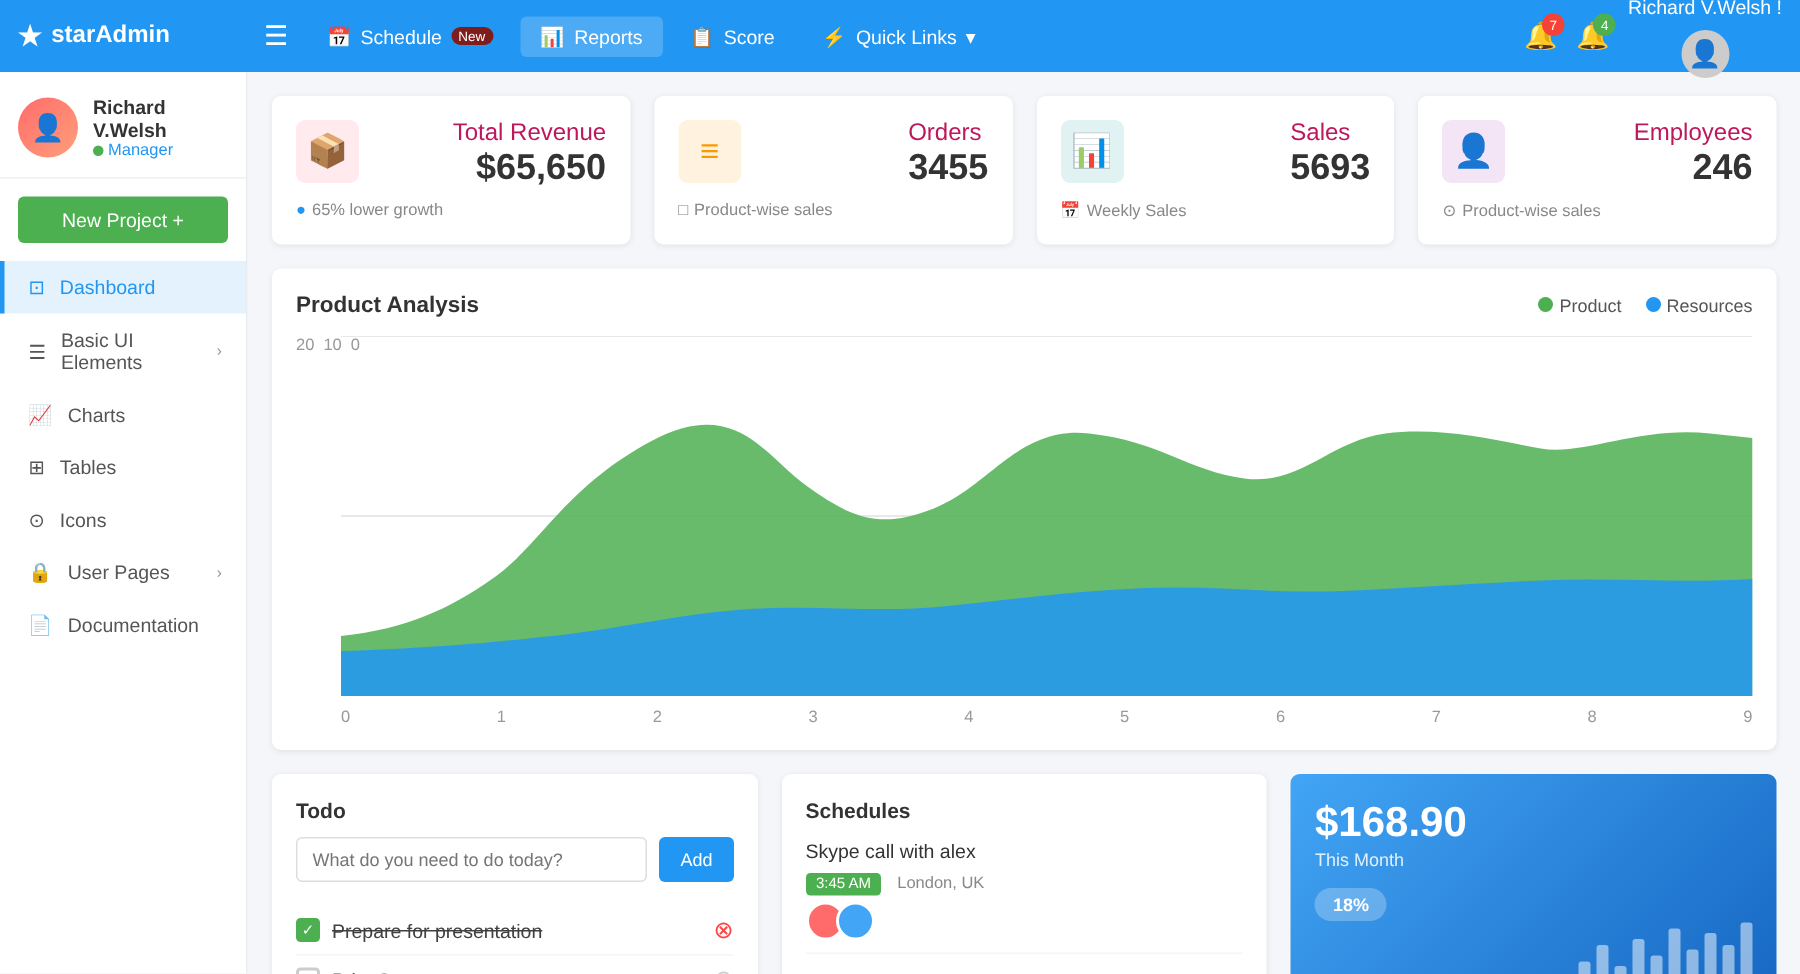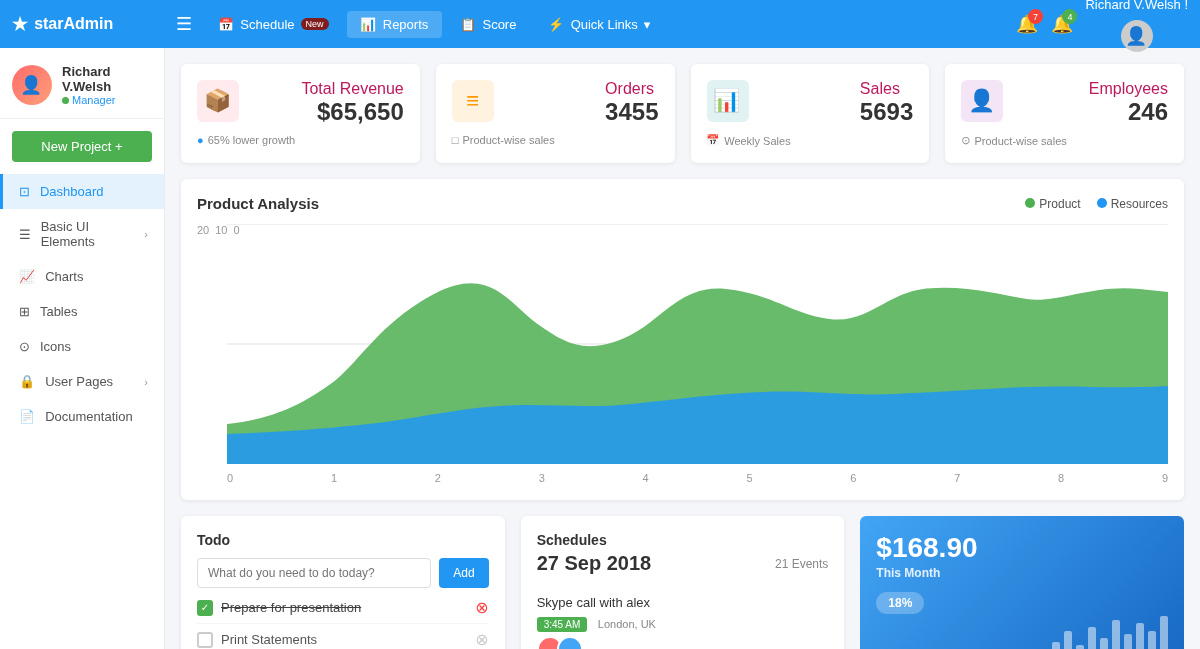--- a/index.html
+++ b/index.html
@@ -120,21 +120,21 @@
     .chart-container { position: relative; height: 260px; }
     .chart-y-axis { position: absolute; left: 0; top: 0; height: 100%; width: 30px; display: flex; flex-direction: row; justify-content: space-between; padding-bottom: 20px; }
     .y-label { font-size: 11px; color: #999; text-align: right; padding-right: 6px; }
     .chart-x-axis { position: absolute; left: 30px; right: 0; bottom: 0; display: flex; justify-content: space-between; }
     .x-label { font-size: 11px; color: #999; }
 
     
     .bottom-row { display: grid; grid-template-columns: 1fr 1fr 1fr; gap: 16px; }
     .todo-card { background: white; border-radius: 6px; box-shadow: 0 1px 4px rgba(0,0,0,0.08); padding: 16px; }
     .todo-title { font-size: 14px; font-weight: 600; color: #333; margin-bottom: 10px; }
-    .todo-input-row { display: flex; gap: 8px; margin-bottom: 4px; justify-content: center; }
+    .todo-input-row { display: flex; gap: 8px; margin-bottom: 16px; justify-content: center; }
     .todo-input { flex: 1; border: 1px solid #ddd; border-radius: 4px; padding: 7px 10px; font-size: 12px; color: #999; }
     .todo-add-btn { background: #2196f3; color: white; border: none; border-radius: 4px; padding: 7px 14px; font-size: 12px; cursor: pointer; }
     .todo-item { display: flex; align-items: center; justify-content: space-between; padding: 6px 0; border-bottom: 1px solid #f5f5f5; }
     .todo-item-left { display: flex; align-items: center; gap: 8px; }
     .todo-checkbox { width: 16px; height: 16px; border-radius: 3px; border: 2px solid #4caf50; background: #4caf50; display: flex; align-items: center; justify-content: center; cursor: pointer; }
     .todo-checkbox.empty { background: white; border-color: #ccc; }
     .todo-checkbox-check { color: white; font-size: 10px; }
     .todo-label { font-size: 13px; color: #555; }
     .todo-label.done { text-decoration: line-through; color: #404040; }
     .todo-close { color: #ff4444; font-size: 16px; cursor: pointer; }
@@ -156,21 +156,21 @@
 
     .revenue-card {
       background: linear-gradient(135deg, #42a5f5 0%, #1565c0 100%);
       border-radius: 6px;
       padding: 16px;
       color: white;
       position: relative;
       overflow: hidden;
     }
     .revenue-amount { font-size: 28px; font-weight: 700; margin-bottom: 2px; }
-    .revenue-label { font-size: 12px; opacity: 0.85; margin-bottom: 12px; font-weight: bold; }
+    .revenue-label { font-size: 12px; opacity: 0.85; margin-bottom: 12px; }
     .revenue-badge { background: rgba(255,255,255,0.25); border-radius: 20px; padding: 4px 12px; font-size: 12px; font-weight: 600; display: inline-block; }
     .revenue-bars { position: absolute; bottom: 16px; right: 16px; display: flex; align-items: flex-end; gap: 4px; height: 60px; }
     .revenue-bar { width: 8px; background: rgba(255,255,255,0.5); border-radius: 2px 2px 0 0; }
   </style>
 </head>
 <body>
 
 <nav class="top-nav">
   <div class="nav-brand">
     <span class="star">★</span>
@@ -399,24 +399,20 @@
           <div class="todo-item-left">
             <div class="todo-checkbox empty"></div>
             <span class="todo-label">Print Statements</span>
           </div>
           <span class="todo-close-empty">⊗</span>
         </div>
       </div>
 
       <div class="schedules-card">
         <div class="schedules-title">Schedules</div>
-        <div class="schedules-date-row">
-          <span class="schedules-date">27 Sep 2018</span>
-          <span class="schedules-events">21 Events</span>
-        </div>
         <div class="schedule-item">
           <div class="schedule-item-title">Skype call with alex</div>
           <div>
             <span class="schedule-time-badge">3:45 AM</span>
             <span class="schedule-location">London, UK</span>
           </div>
           <div class="schedule-avatars">
             <div class="schedule-avatar"></div>
             <div class="schedule-avatar schedule-avatar-2"></div>
           </div>

